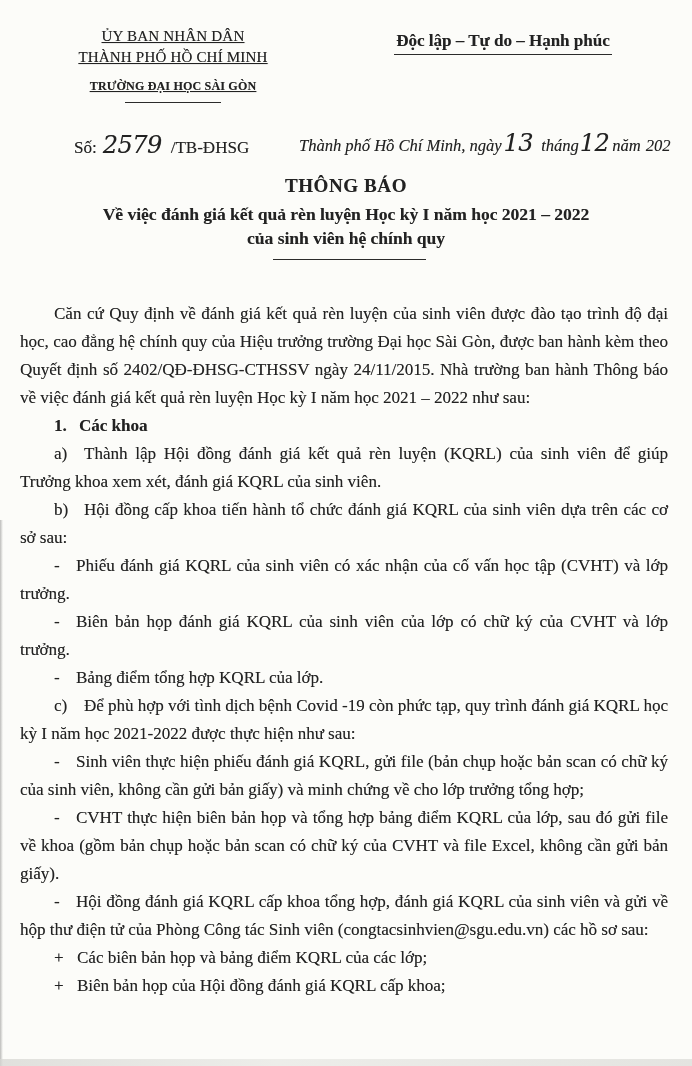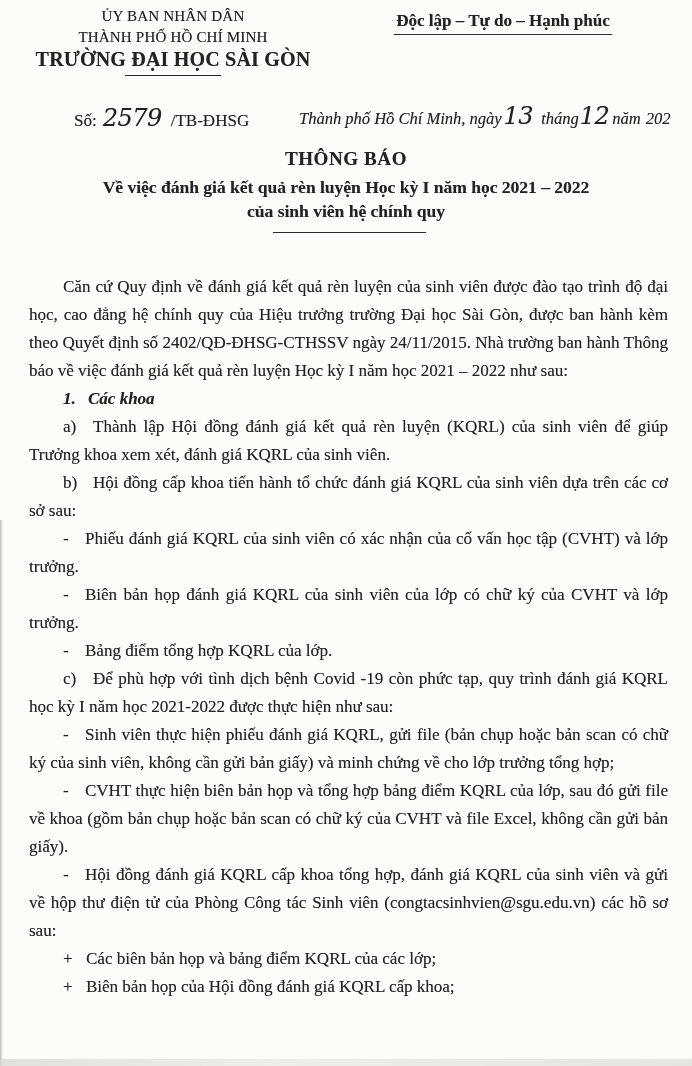--- a/index.html
+++ b/index.html
@@ -10,24 +10,24 @@
     color:#222;
     text-shadow:0.2px 0.2px 0.5px rgba(50,50,50,.45);
     margin:0 auto;
   }
   
   .edge-left{position:absolute;left:0;top:520px;bottom:0;width:3px;
     background:linear-gradient(to right,rgba(70,70,70,.35),rgba(70,70,70,0));pointer-events:none;}
   .edge-bottom{position:absolute;left:0;right:0;bottom:0;height:7px;
     background:linear-gradient(to right,#d7d7d3,#e8e8e4 40%,#dcdcd8);opacity:.75;pointer-events:none;}
 
-  .header{display:flex;padding:6px 6px 0 26px;}
+  .header{display:flex;padding:26px 6px 0 26px;text-decoration:underline;}
   .header-left{width:294px;text-align:center;line-height:21px;}
   .hl-1,.hl-2{font-size:15px;letter-spacing:.2px;}
-  .hl-3{font-size:20px;font-weight:bold;margin-top:1px;letter-spacing:.2px;}
+  .hl-3{font-size:12px;font-weight:bold;margin-top:8px;letter-spacing:.2px;}
   .hl-underline{width:96px;border-bottom:1.6px solid #2b2b2b;margin:5px auto 0;}
   .header-right{flex:1;text-align:center;line-height:22px;}
   .hr-1{font-size:15.5px;font-weight:bold;letter-spacing:.2px;white-space:nowrap;}
   .hr-2{font-size:17px;font-weight:bold;margin-top:4px;display:inline-block;
     padding:0 2px 2px;border-bottom:1.6px solid #2b2b2b;white-space:nowrap;}
 
   .ref-row{position:relative;height:38px;margin-top:24px;}
   .ref{position:absolute;left:74px;top:4px;font-size:17px;white-space:nowrap;}
   .dateline{position:absolute;left:299px;top:2px;font-style:italic;font-size:16.5px;white-space:nowrap;}
   .handwritten{font-family:"DejaVu Serif",serif;font-style:italic;font-size:24px;letter-spacing:-0.5px;}
@@ -35,23 +35,23 @@
   .hand-day{margin:0 8px 0 2px;}
   .hand-month{margin:0 3px 0 1px;}
   .year-part{margin-left:5px;}
 
   .title{text-align:center;margin-top:8px;}
   .title-heading{font-size:19px;font-weight:bold;letter-spacing:.6px;line-height:25px;}
   .title-sub1{font-size:17.5px;font-weight:bold;margin-top:4px;line-height:24px;}
   .title-sub2{font-size:17.5px;font-weight:bold;line-height:24px;}
   .title-sep{width:153px;border-bottom:1.6px solid #2b2b2b;margin:9px auto 0;position:relative;left:3px;}
 
-  .doc-body{margin-top:40px;padding:0 24px 0 29px;font-size:17px;line-height:28px;text-align:justify;}
+  .doc-body{margin-top:40px;padding:0 24px 0 20px;font-size:17px;line-height:28px;text-align:justify;}
   .para{margin:0;text-indent:34px;}
-  .para.bold{font-weight:bold;font-style:italic;}
+  .para.bold{font-weight:bold;}
   .marker{display:inline-block;text-indent:0;}
   .m-heading{width:25px;}
   .m-letter{width:30px;}
   .m-dash{width:22px;}
   .m-plus{width:23px;}
   .u{text-underline-offset:2.5px;}
 </style>
 </head>
 <body>
 

